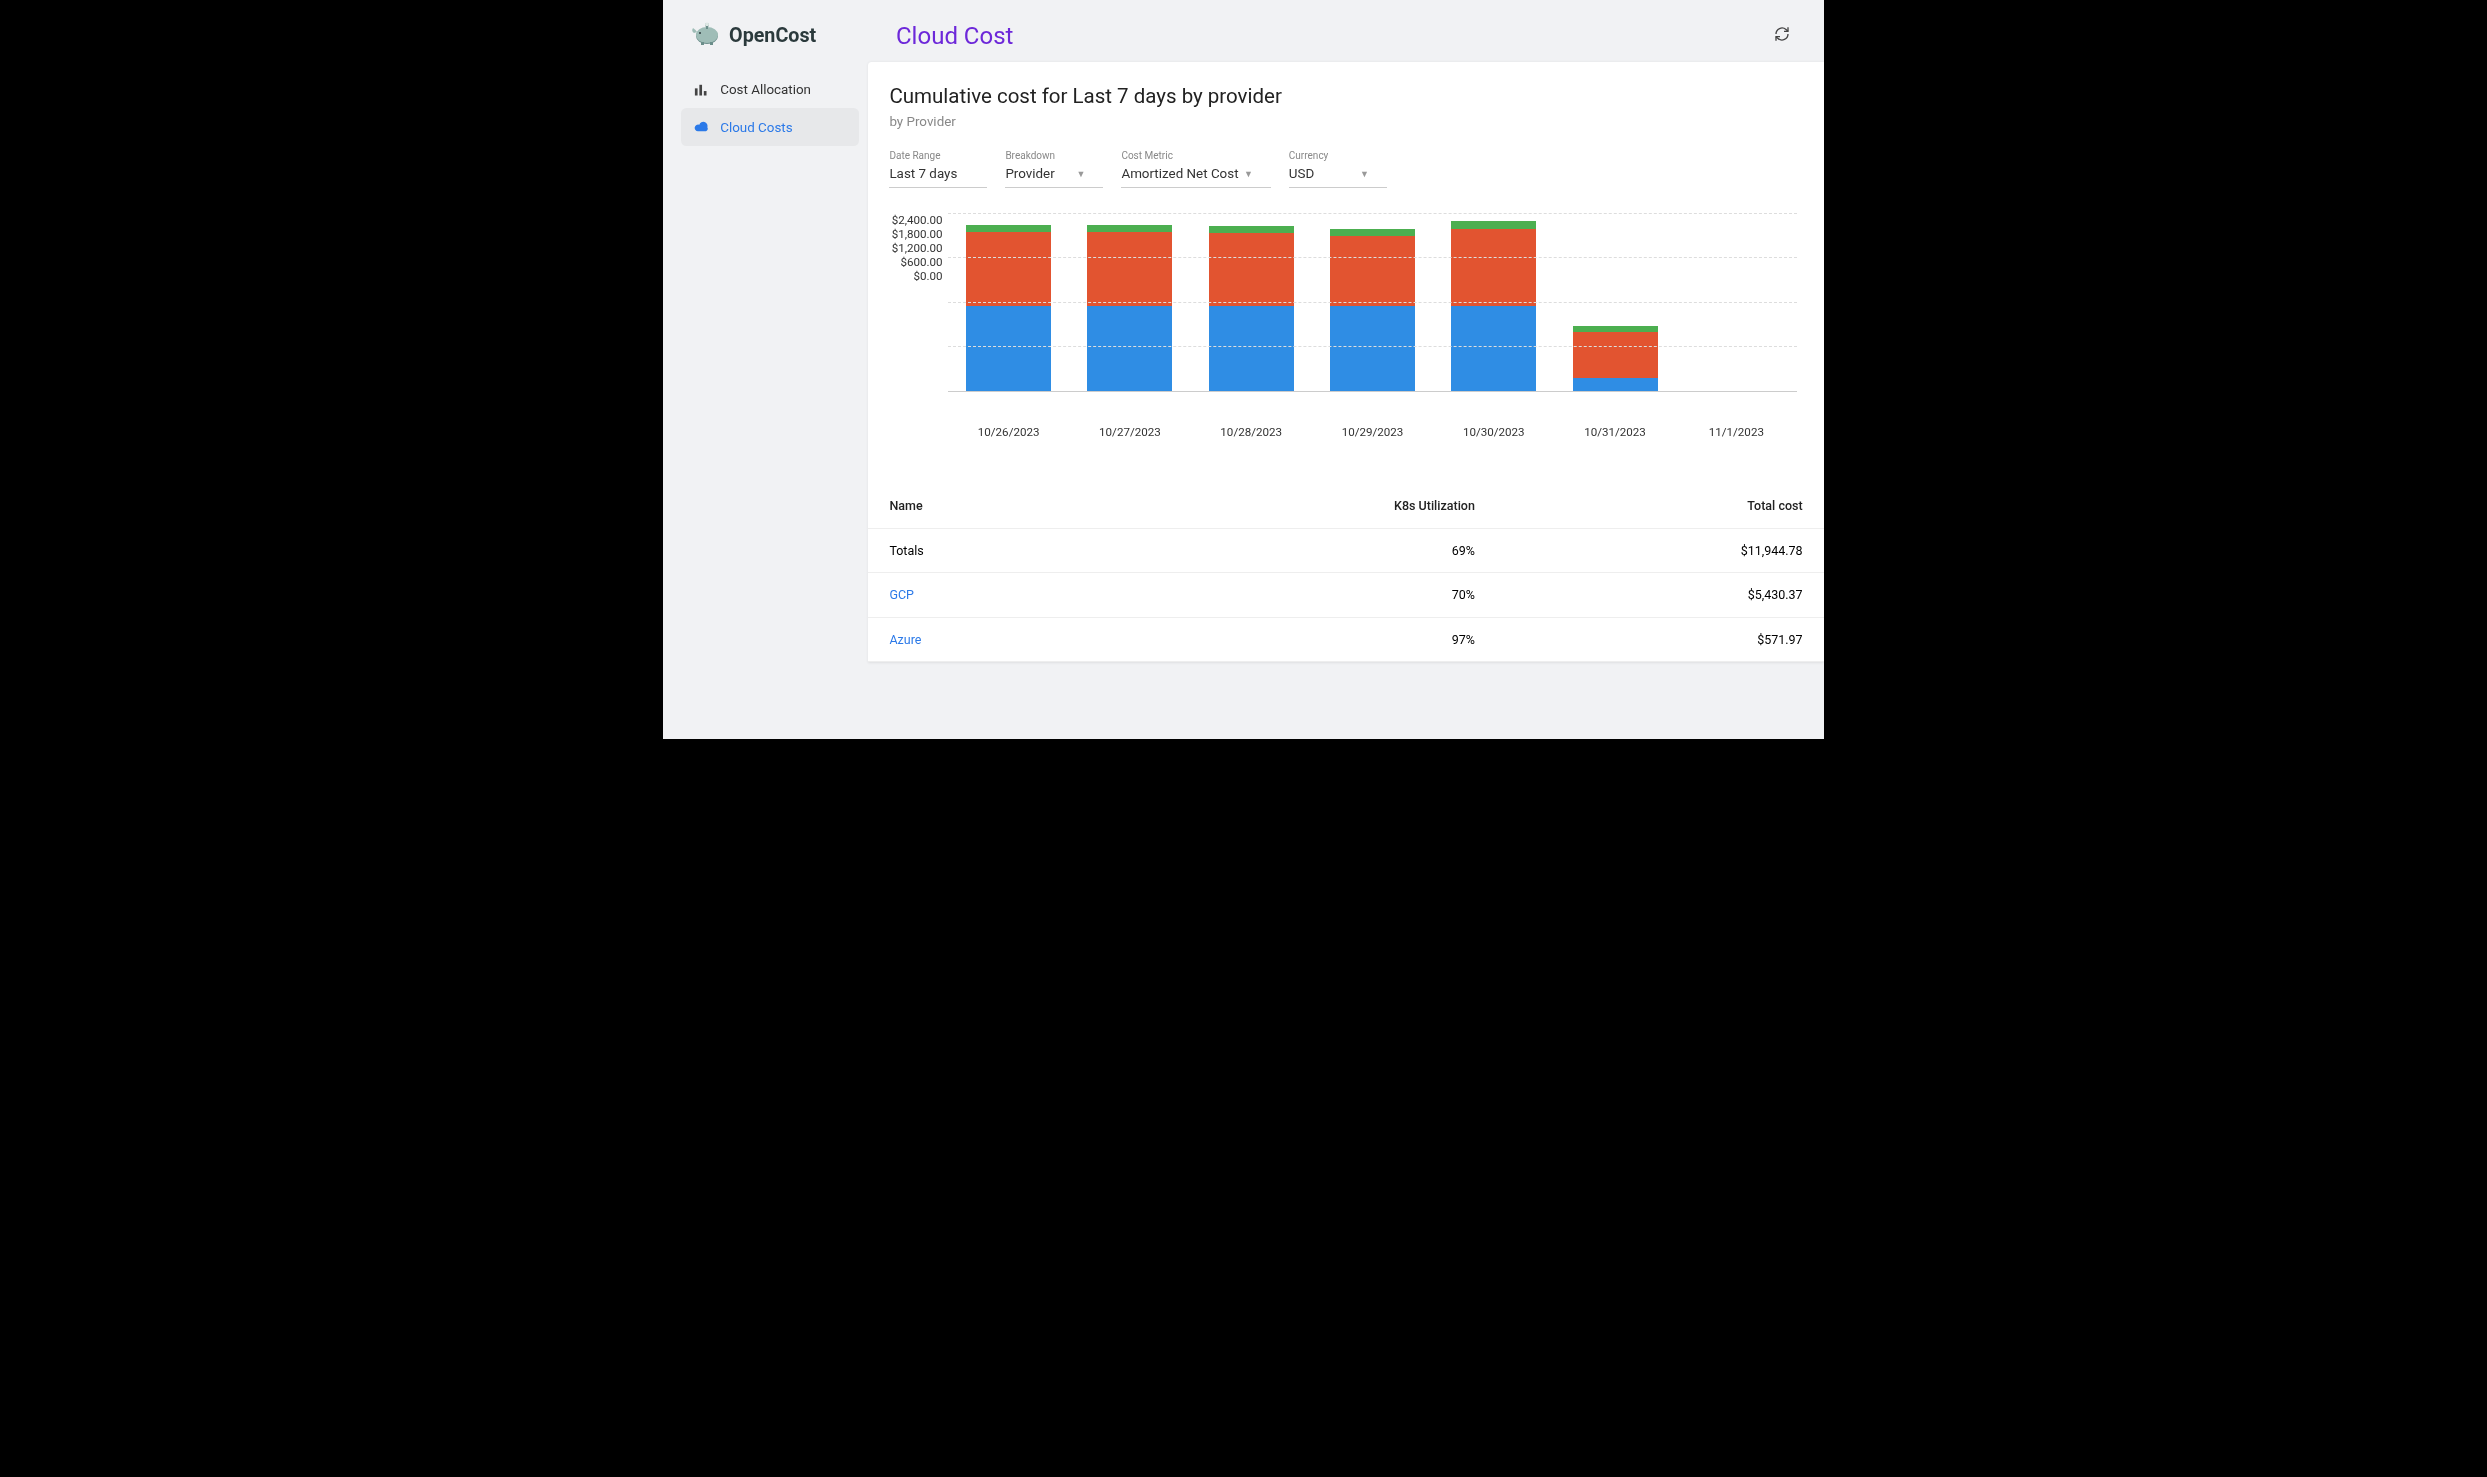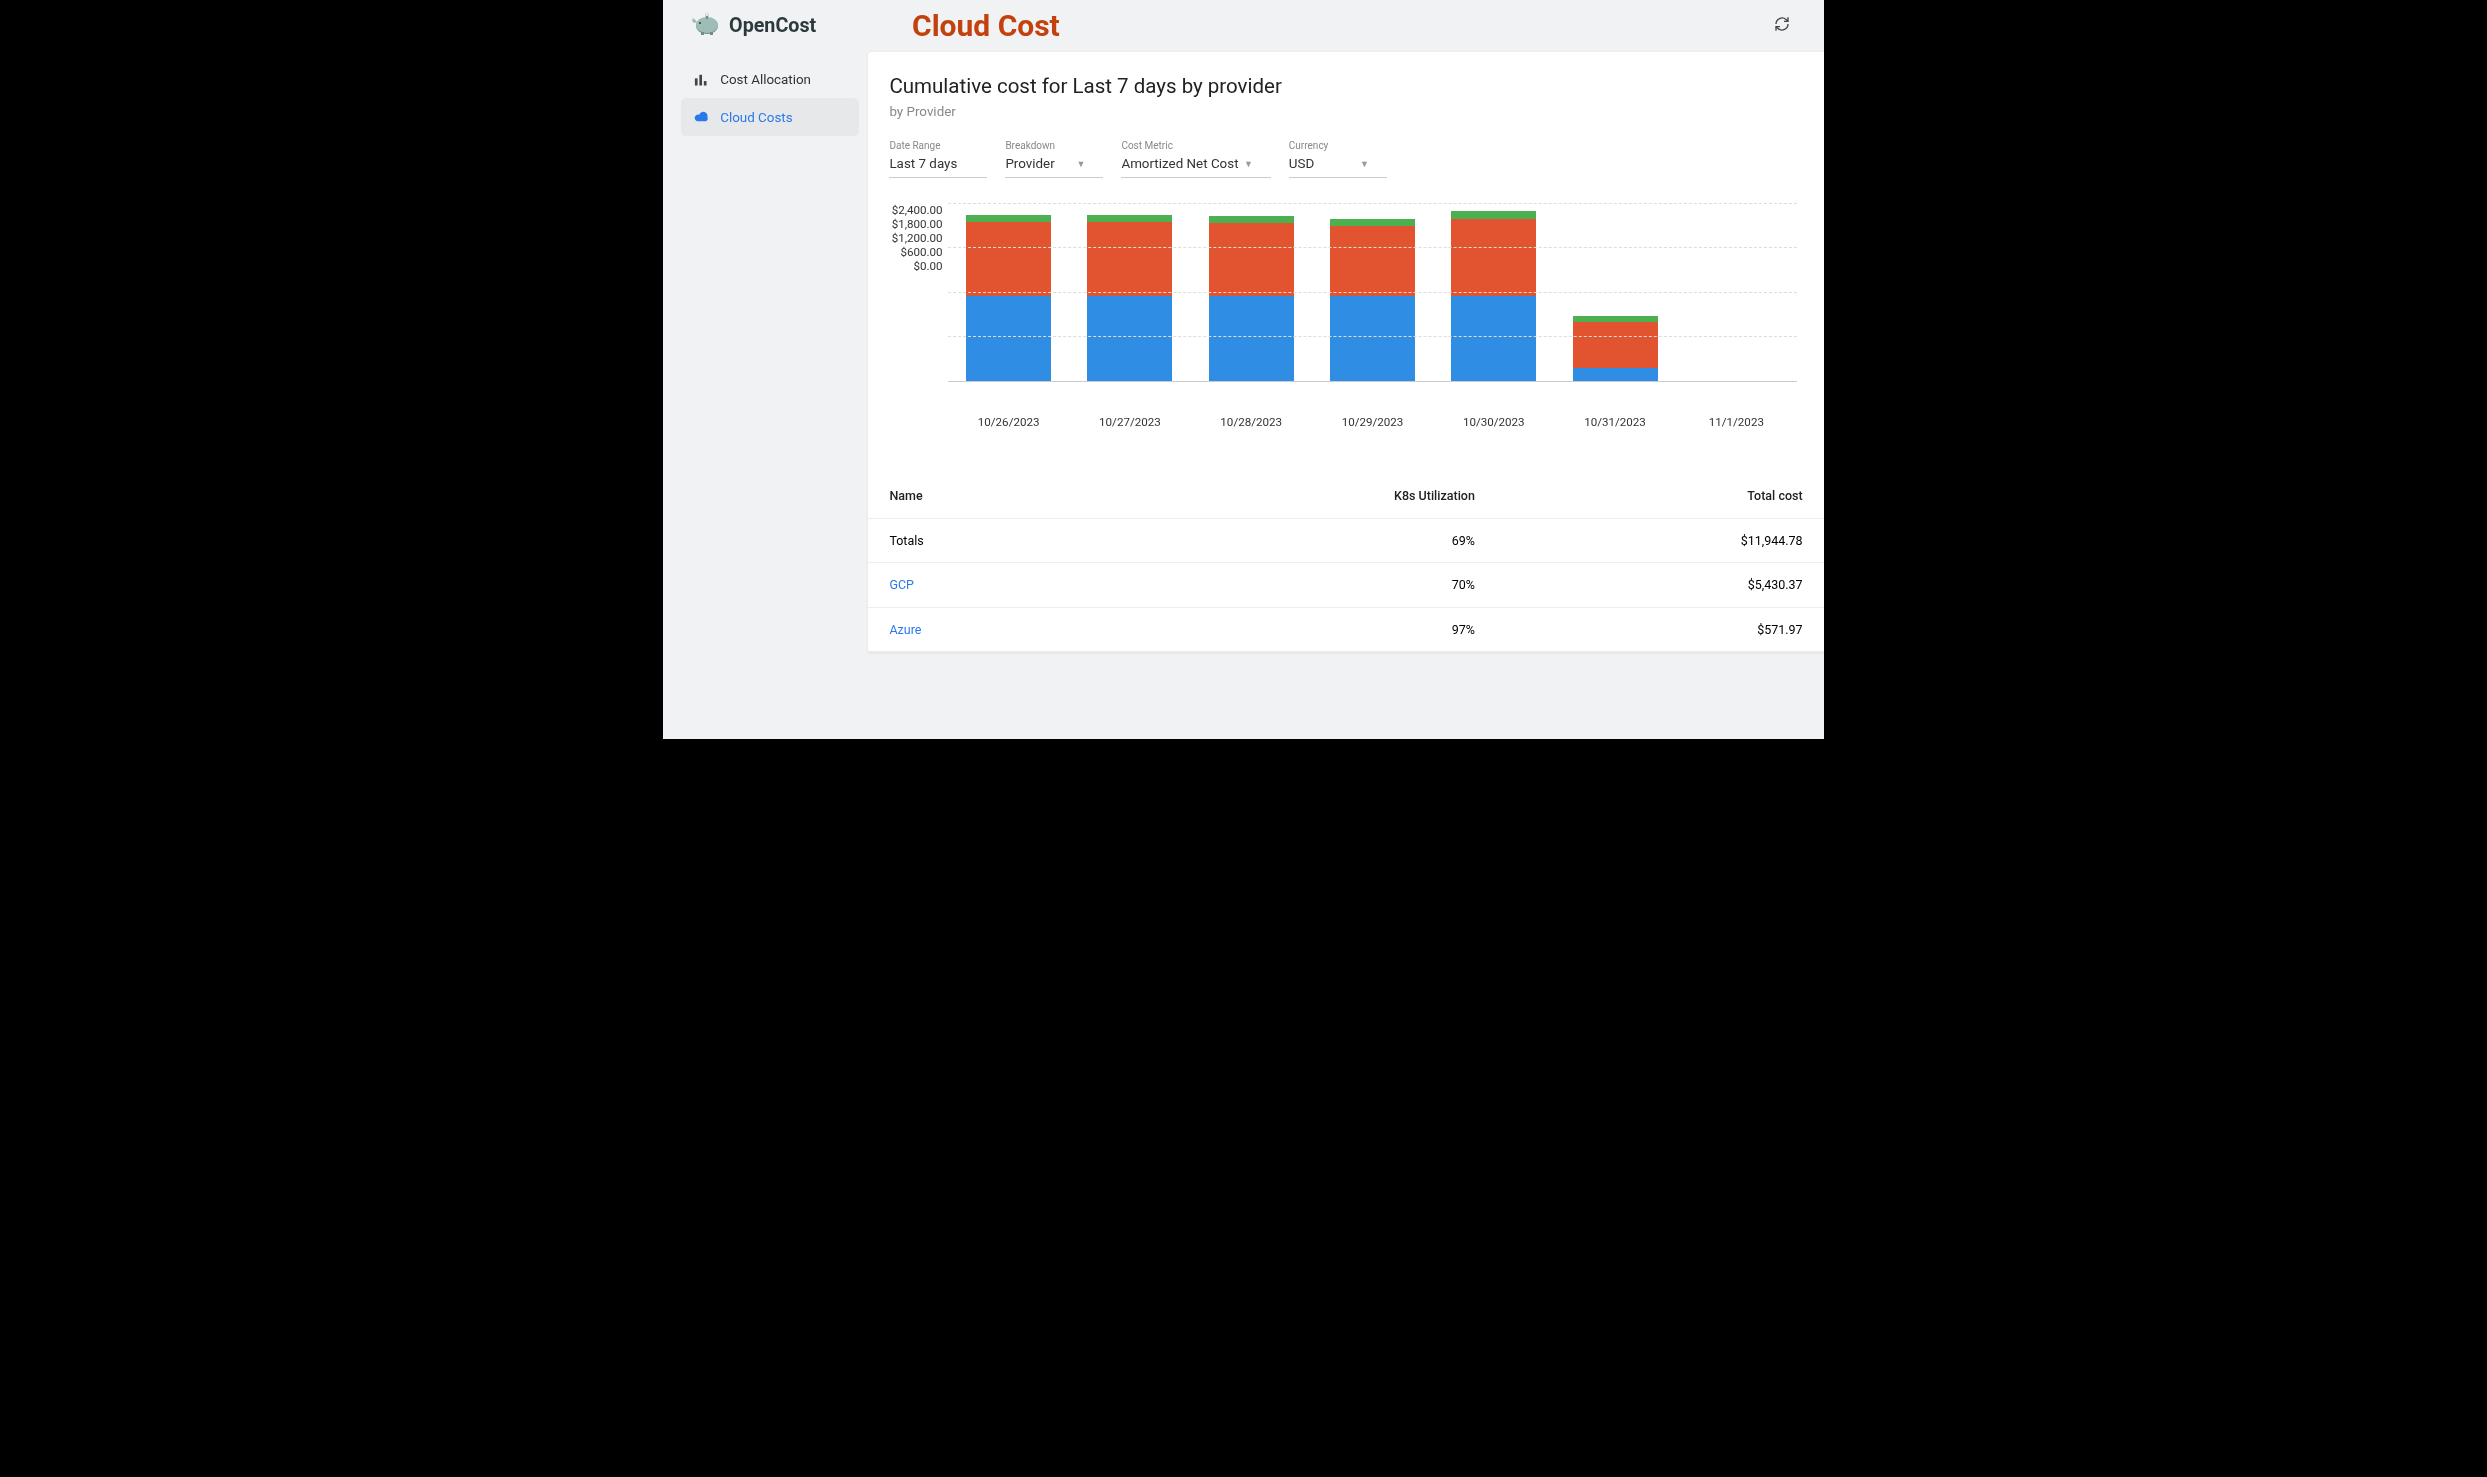--- a/index.html
+++ b/index.html
@@ -12,39 +12,39 @@
     }
     .app {
       width: 1161px;
       background: #f1f2f4;
       min-height: 739px;
       position: relative;
     }
     .header {
       display: flex;
       align-items: center;
-      padding: 8px 27px 9px 27px;
-      gap: 43px;
+      padding: 18px 27px 9px 27px;
+      gap: 27px;
     }
     .logo-group {
       display: flex;
       align-items: center;
       gap: 7.1px;
       width: 179px;
     }
     .logo-group svg { width: 32px; height: 32px; flex-shrink: 0; }
     .logo-text {
       font-size: 19.7px;
       font-weight: 700;
       color: #2b3a3c;
     }
     .page-title {
-      font-size: 30px;
-      font-weight: 700;
-      color: #c2410c;
+      font-size: 24px;
+      font-weight: 400;
+      color: #6d28d9;
       flex: 1;
     }
     .refresh-btn {
       color: #555;
       cursor: pointer;
       font-size: 18px;
       margin-right: 7.1px;
     }
     .layout {
       display: flex;

